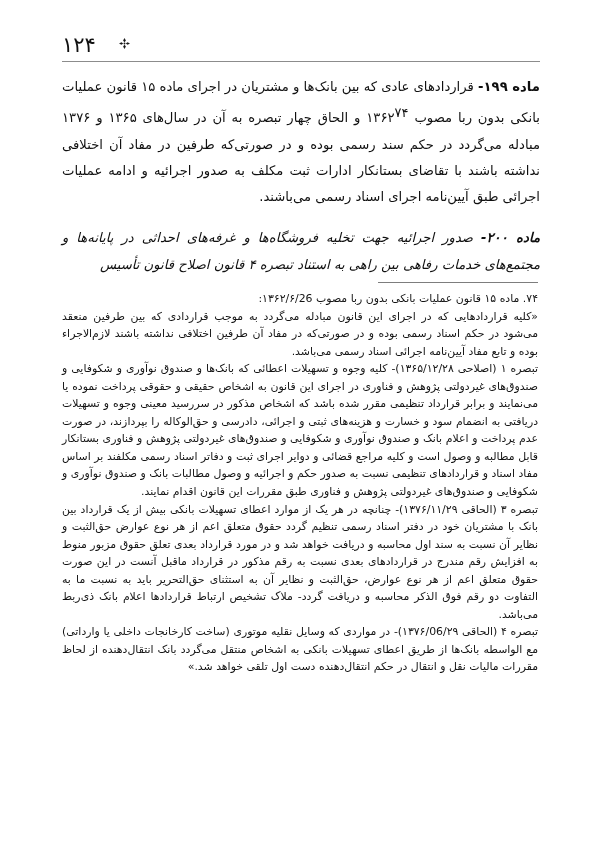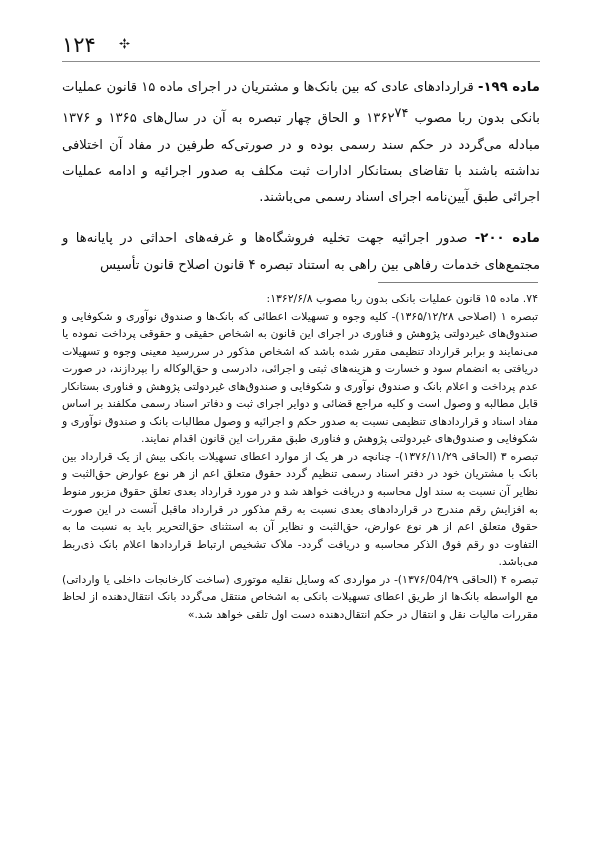--- a/index.html
+++ b/index.html
@@ -74,21 +74,21 @@
     direction: rtl;
     text-align: justify;
     text-justify: inter-word;
   }
   .article {
     font-size: 13.2px;
     line-height: 26.2px;
     margin: 0 0 15px 0;
     text-align: justify;
   }
-  .article:last-child { margin-bottom: 0; }
+  .article:last-child { margin-bottom: 0; font-style: italic; }
   .article .lead {
     font-weight: bold;
   }
   .article .fn-ref {
     font-size: 13px;
     vertical-align: super;
     font-weight: normal;
   }
 
   
@@ -150,26 +150,27 @@
     <p class="article"><span class="lead">ماده ۱۹۹-</span><span> قراردادهای عادی که بین بانک‌ها و مشتریان در اجرای ماده ۱۵ قانون عملیات بانکی بدون ربا مصوب ۱۳۶۲</span><span class="fn-ref">۷۴</span><span> و الحاق چهار تبصره به آن در سال‌های ۱۳۶۵ و ۱۳۷۶ مبادله می‌گردد در حکم سند رسمی بوده و در صورتی‌که طرفین در مفاد آن اختلافی نداشته باشند با تقاضای بستانکار ادارات ثبت مکلف به صدور اجرائیه و ادامه عملیات اجرائی طبق آیین‌نامه اجرای اسناد رسمی می‌باشند.</span></p>
 
     <p class="article"><span class="lead">ماده ۲۰۰-</span><span> صدور اجرائیه جهت تخلیه فروشگاه‌ها و غرفه‌های احداثی در پایانه‌ها و مجتمع‌های خدمات رفاهی بین راهی به استناد تبصره ۴ قانون اصلاح قانون تأسیس</span></p>
 
   </div>
 
   <div class="footnote-rule"></div>
 
   <div class="footnotes">
 
-    <p class="fn-p"><span class="fn-num">۷۴.</span><span> ماده ۱۵ قانون عملیات بانکی بدون ربا مصوب ۱۳۶۲/۶/۸:</span></p>
+    <p class="fn-p"><span class="fn-num">۷۴.</span><span> ماده ۱۵ قانون عملیات بانکی بدون ربا مصوب ۱۳۶۲/۶/26:</span></p>
 
+    <p class="fn-p">«کلیه قراردادهایی که در اجرای این قانون مبادله می‌گردد به موجب قراردادی که بین طرفین منعقد می‌شود در حکم اسناد رسمی بوده و در صورتی‌که در مفاد آن طرفین اختلافی نداشته باشند لازم‌الاجراء بوده و تابع مفاد آیین‌نامه اجرائی اسناد رسمی می‌باشد.</p>
 
 
     <p class="fn-p">تبصره ۱ (اصلاحی ۱۳۶۵/۱۲/۲۸)- کلیه وجوه و تسهیلات اعطائی که بانک‌ها و صندوق نوآوری و شکوفایی و صندوق‌های غیردولتی پژوهش و فناوری در اجرای این قانون به اشخاص حقیقی و حقوقی پرداخت نموده یا می‌نمایند و برابر قرارداد تنظیمی مقرر شده باشد که اشخاص مذکور در سررسید معینی وجوه و تسهیلات دریافتی به انضمام سود و خسارت و هزینه‌های ثبتی و اجرائی، دادرسی و حق‌الوکاله را بپردازند، در صورت عدم پرداخت و اعلام بانک و صندوق نوآوری و شکوفایی و صندوق‌های غیردولتی پژوهش و فناوری بستانکار قابل مطالبه و وصول است و کلیه مراجع قضائی و دوایر اجرای ثبت و دفاتر اسناد رسمی مکلفند بر اساس مفاد اسناد و قراردادهای تنظیمی نسبت به صدور حکم و اجرائیه و وصول مطالبات بانک و صندوق نوآوری و شکوفایی و صندوق‌های غیردولتی پژوهش و فناوری طبق مقررات این قانون اقدام نمایند.</p>
 
 
     <p class="fn-p">تبصره ۳ (الحاقی ۱۳۷۶/۱۱/۲۹)- چنانچه در هر یک از موارد اعطای تسهیلات بانکی بیش از یک قرارداد بین بانک با مشتریان خود در دفتر اسناد رسمی تنظیم گردد حقوق متعلق اعم از هر نوع عوارض حق‌الثبت و نظایر آن نسبت به سند اول محاسبه و دریافت خواهد شد و در مورد قرارداد بعدی تعلق حقوق مزبور منوط به افزایش رقم مندرج در قراردادهای بعدی نسبت به رقم مذکور در قرارداد ماقبل آنست در این صورت حقوق متعلق اعم از هر نوع عوارض، حق‌الثبت و نظایر آن به استثنای حق‌التحریر باید به نسبت ما به التفاوت دو رقم فوق الذکر محاسبه و دریافت گردد- ملاک تشخیص ارتباط قراردادها اعلام بانک ذی‌ربط می‌باشد.</p>
 
-    <p class="fn-p">تبصره ۴ (الحاقی ۱۳۷۶/04/۲۹)- در مواردی که وسایل نقلیه موتوری (ساخت کارخانجات داخلی یا وارداتی) مع الواسطه بانک‌ها از طریق اعطای تسهیلات بانکی به اشخاص منتقل می‌گردد بانک انتقال‌دهنده از لحاظ مقررات مالیات نقل و انتقال در حکم انتقال‌دهنده دست اول تلقی خواهد شد.»</p>
+    <p class="fn-p">تبصره ۴ (الحاقی ۱۳۷۶/06/۲۹)- در مواردی که وسایل نقلیه موتوری (ساخت کارخانجات داخلی یا وارداتی) مع الواسطه بانک‌ها از طریق اعطای تسهیلات بانکی به اشخاص منتقل می‌گردد بانک انتقال‌دهنده از لحاظ مقررات مالیات نقل و انتقال در حکم انتقال‌دهنده دست اول تلقی خواهد شد.»</p>
 
   </div>
 
 </div>
 
 </body></html>

